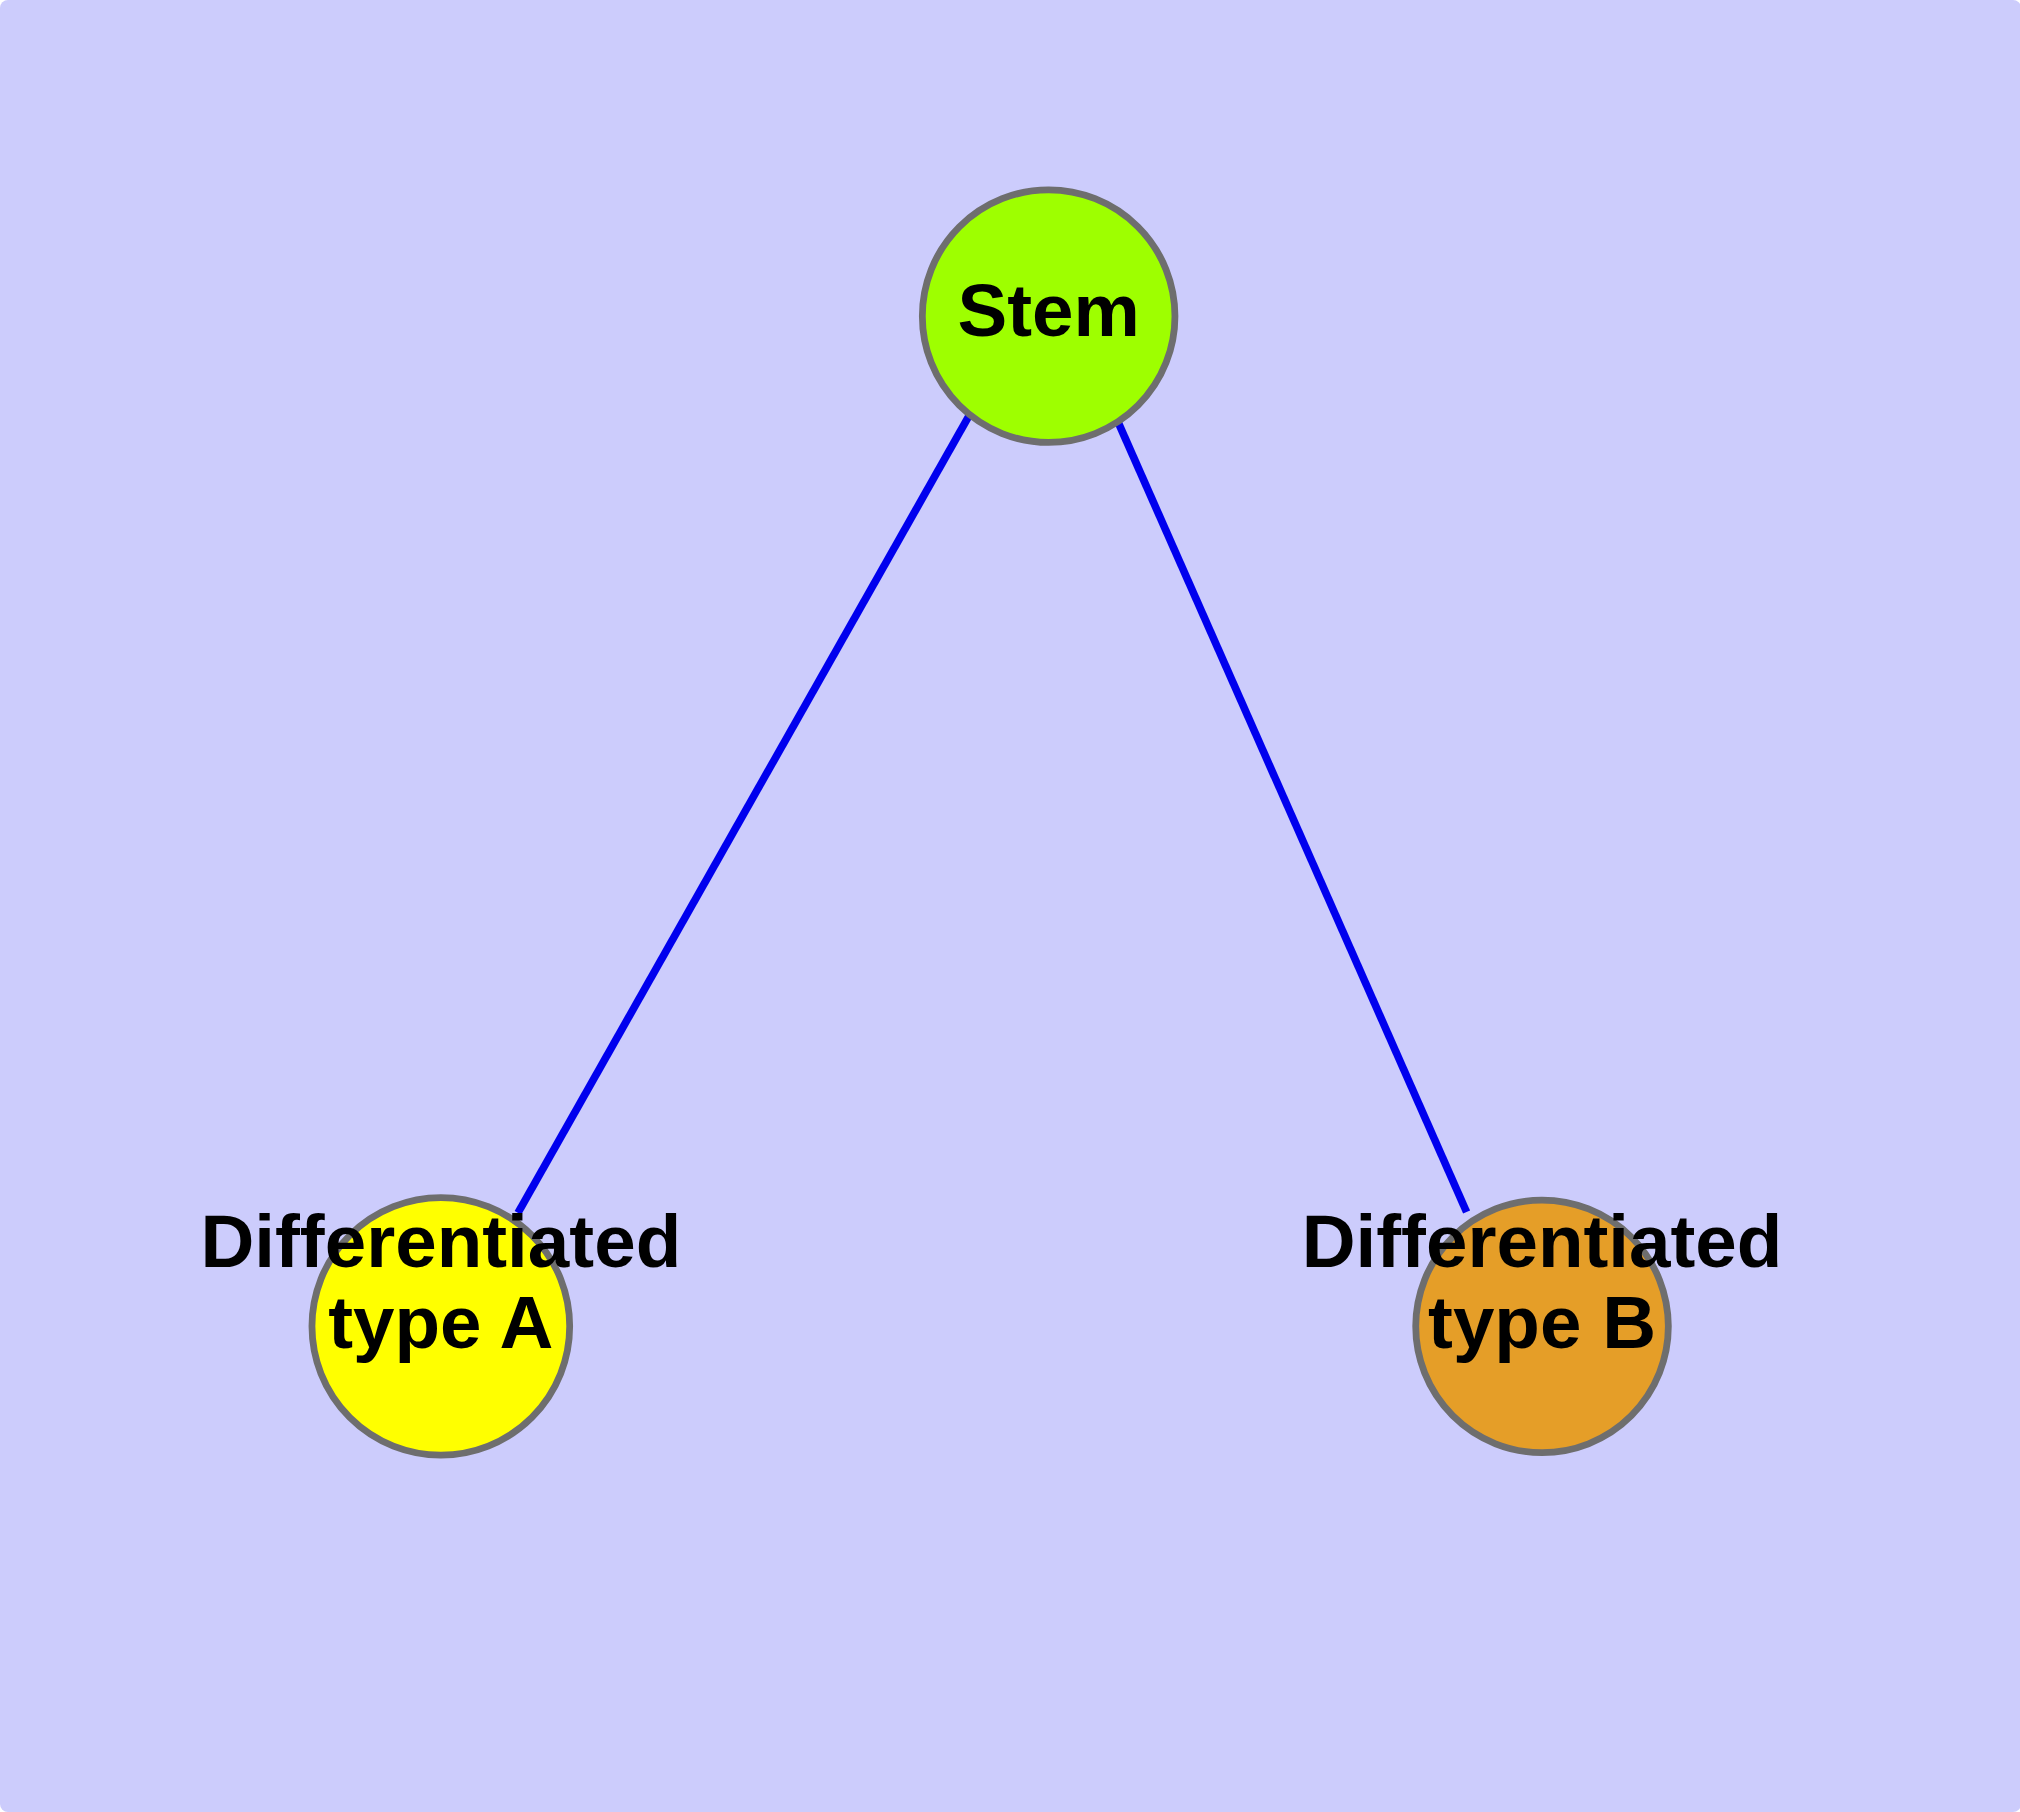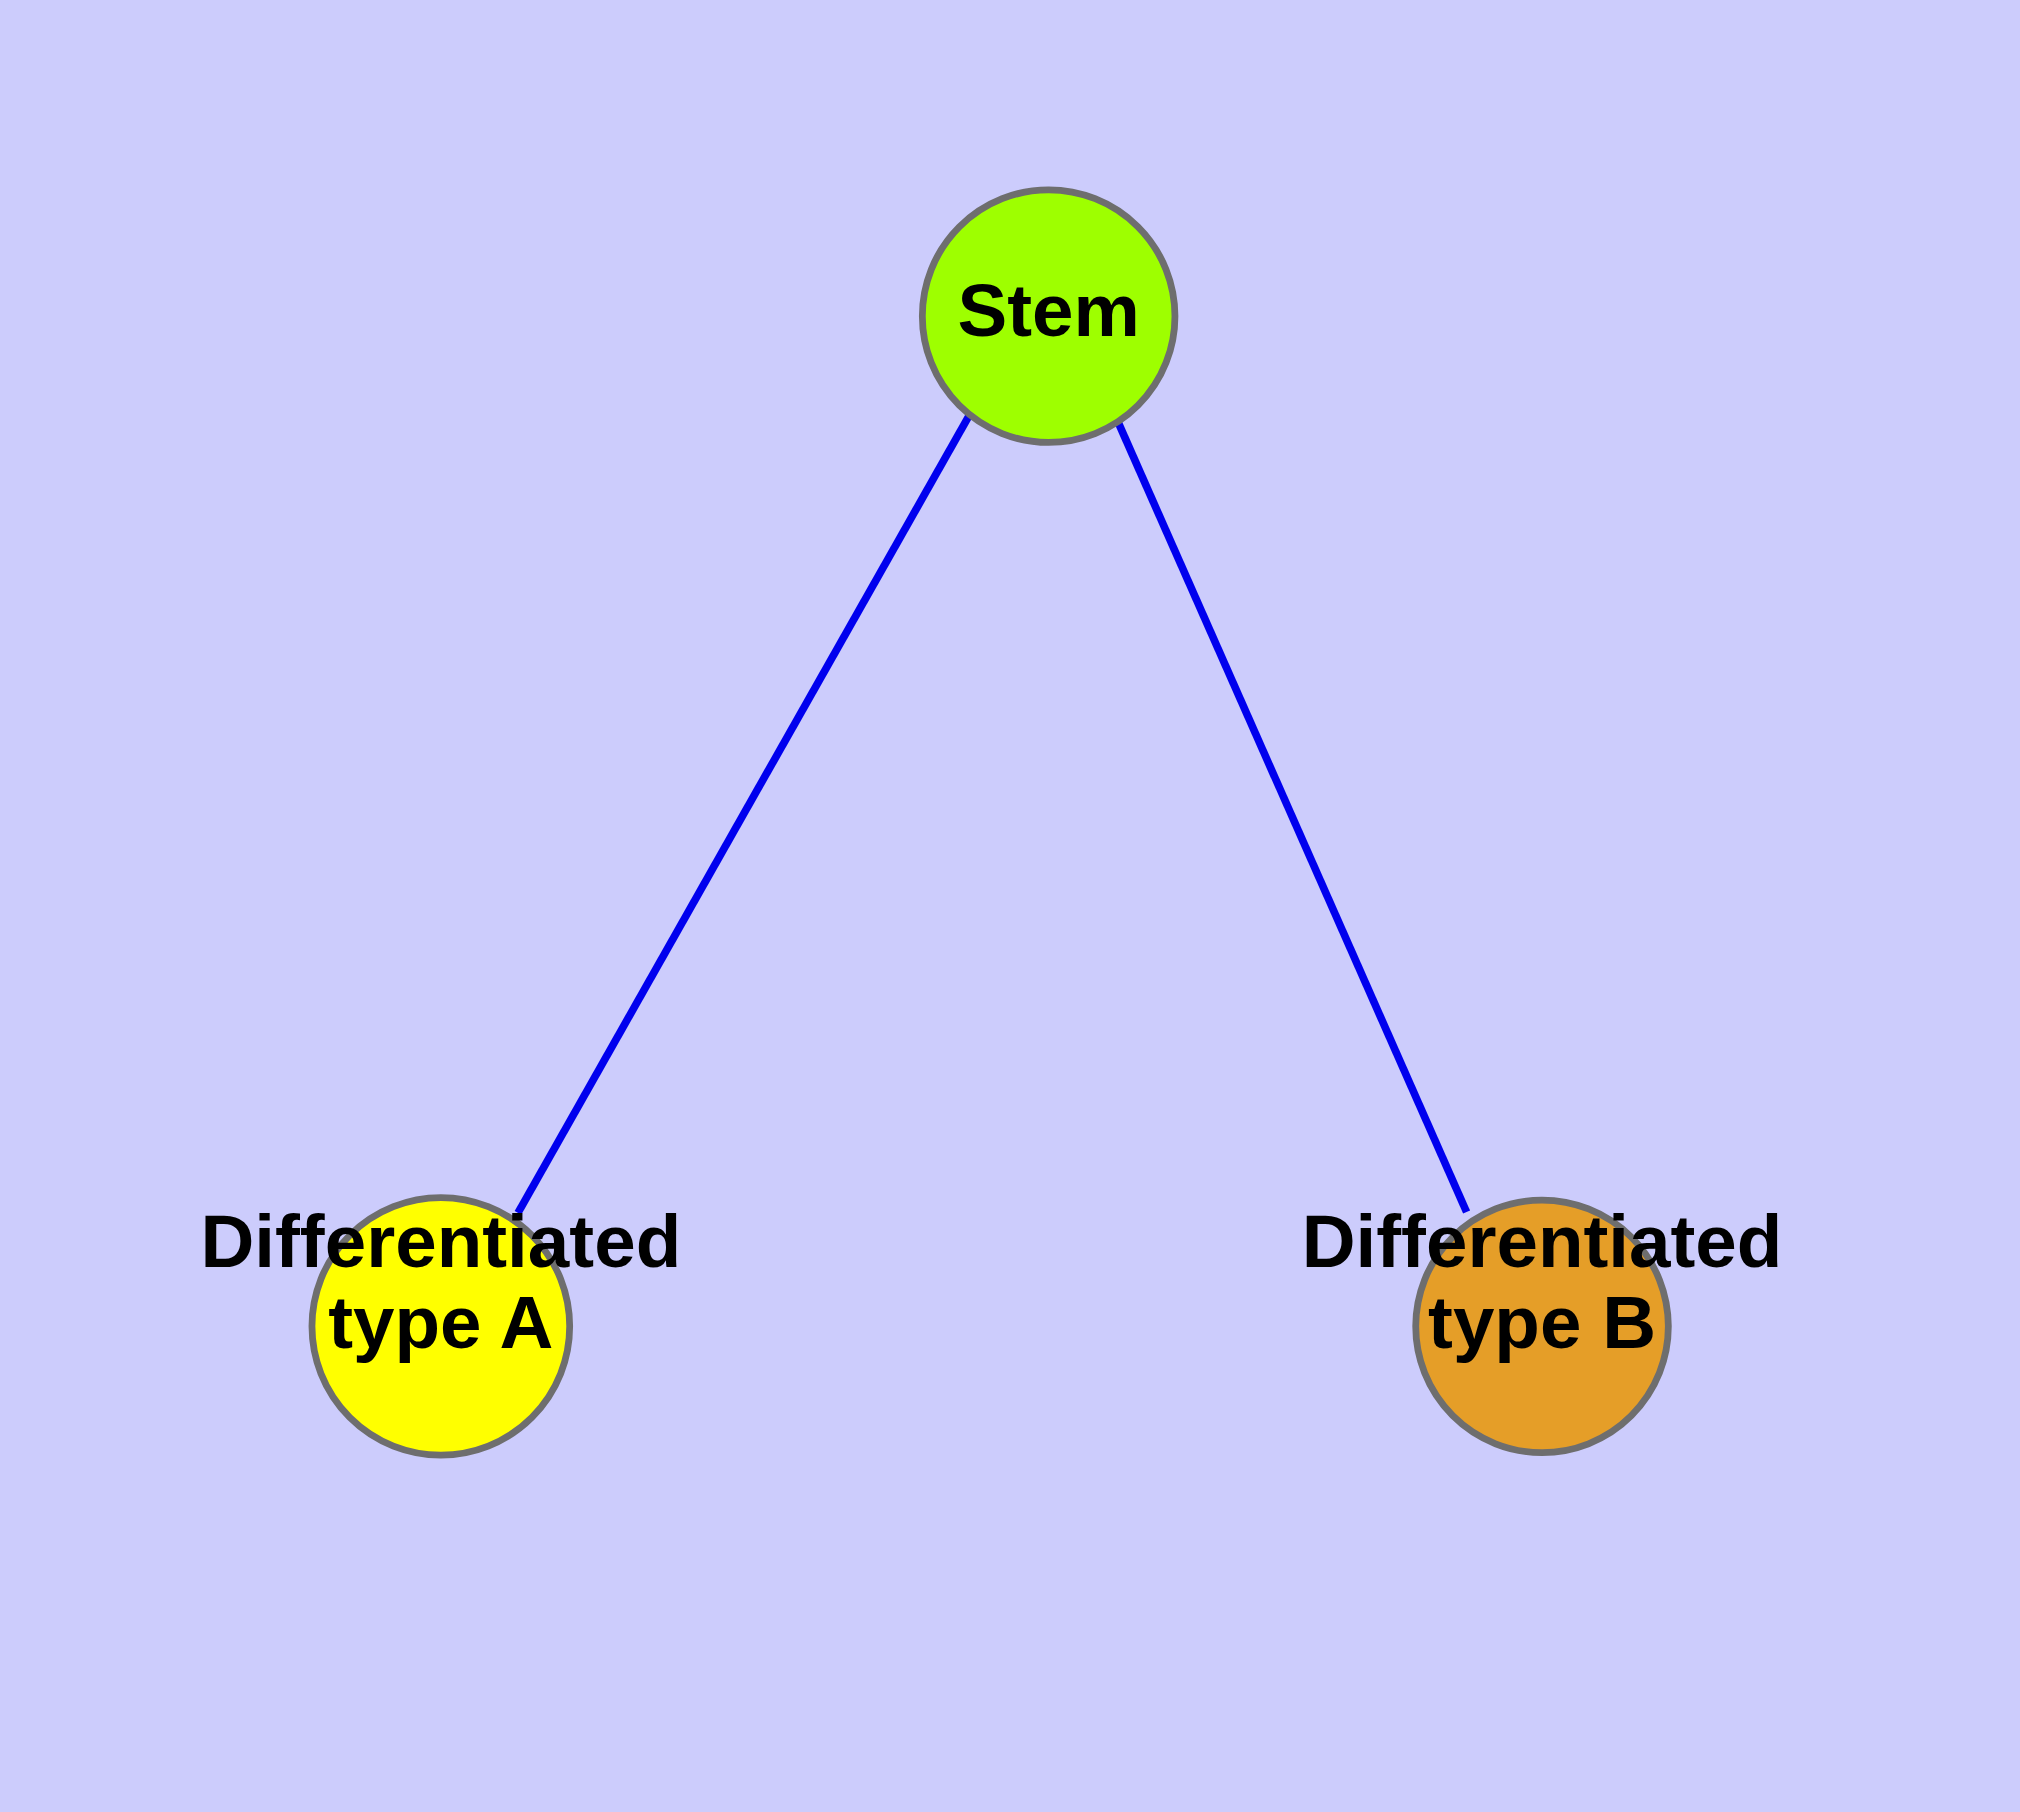--- a/index.html
+++ b/index.html
@@ -28,21 +28,21 @@
     font-weight: bold;
     fill: #000000;
     text-anchor: middle;
     dominant-baseline: middle;
     paint-order: normal;
   }
 </style>
 </head>
 <body>
 
-<div id="canvas" style="width: 2021px; height: 1812px;">
+<div id="canvas" style="width: 2021px; height: 1812px; border-radius: 8px;">
   <svg id="graph-svg" viewBox="0 0 2384 2138" preserveAspectRatio="none" xmlns="http://www.w3.org/2000/svg" style="width: 2021px; height: 1812px;">
 
     <rect id="bg-rect" x="0" y="0" width="2384" height="2138" fill="#ccccfc"></rect>
 
     <g id="edges-layer">
         <line x1="1144" y1="489" x2="611" y2="1431" stroke="#0000ee" stroke-width="9" stroke-linecap="butt"></line>
         <line x1="1318" y1="496" x2="1730" y2="1430" stroke="#0000ee" stroke-width="9" stroke-linecap="butt"></line>
       </g>
     <g id="nodes-layer">
         <g>

